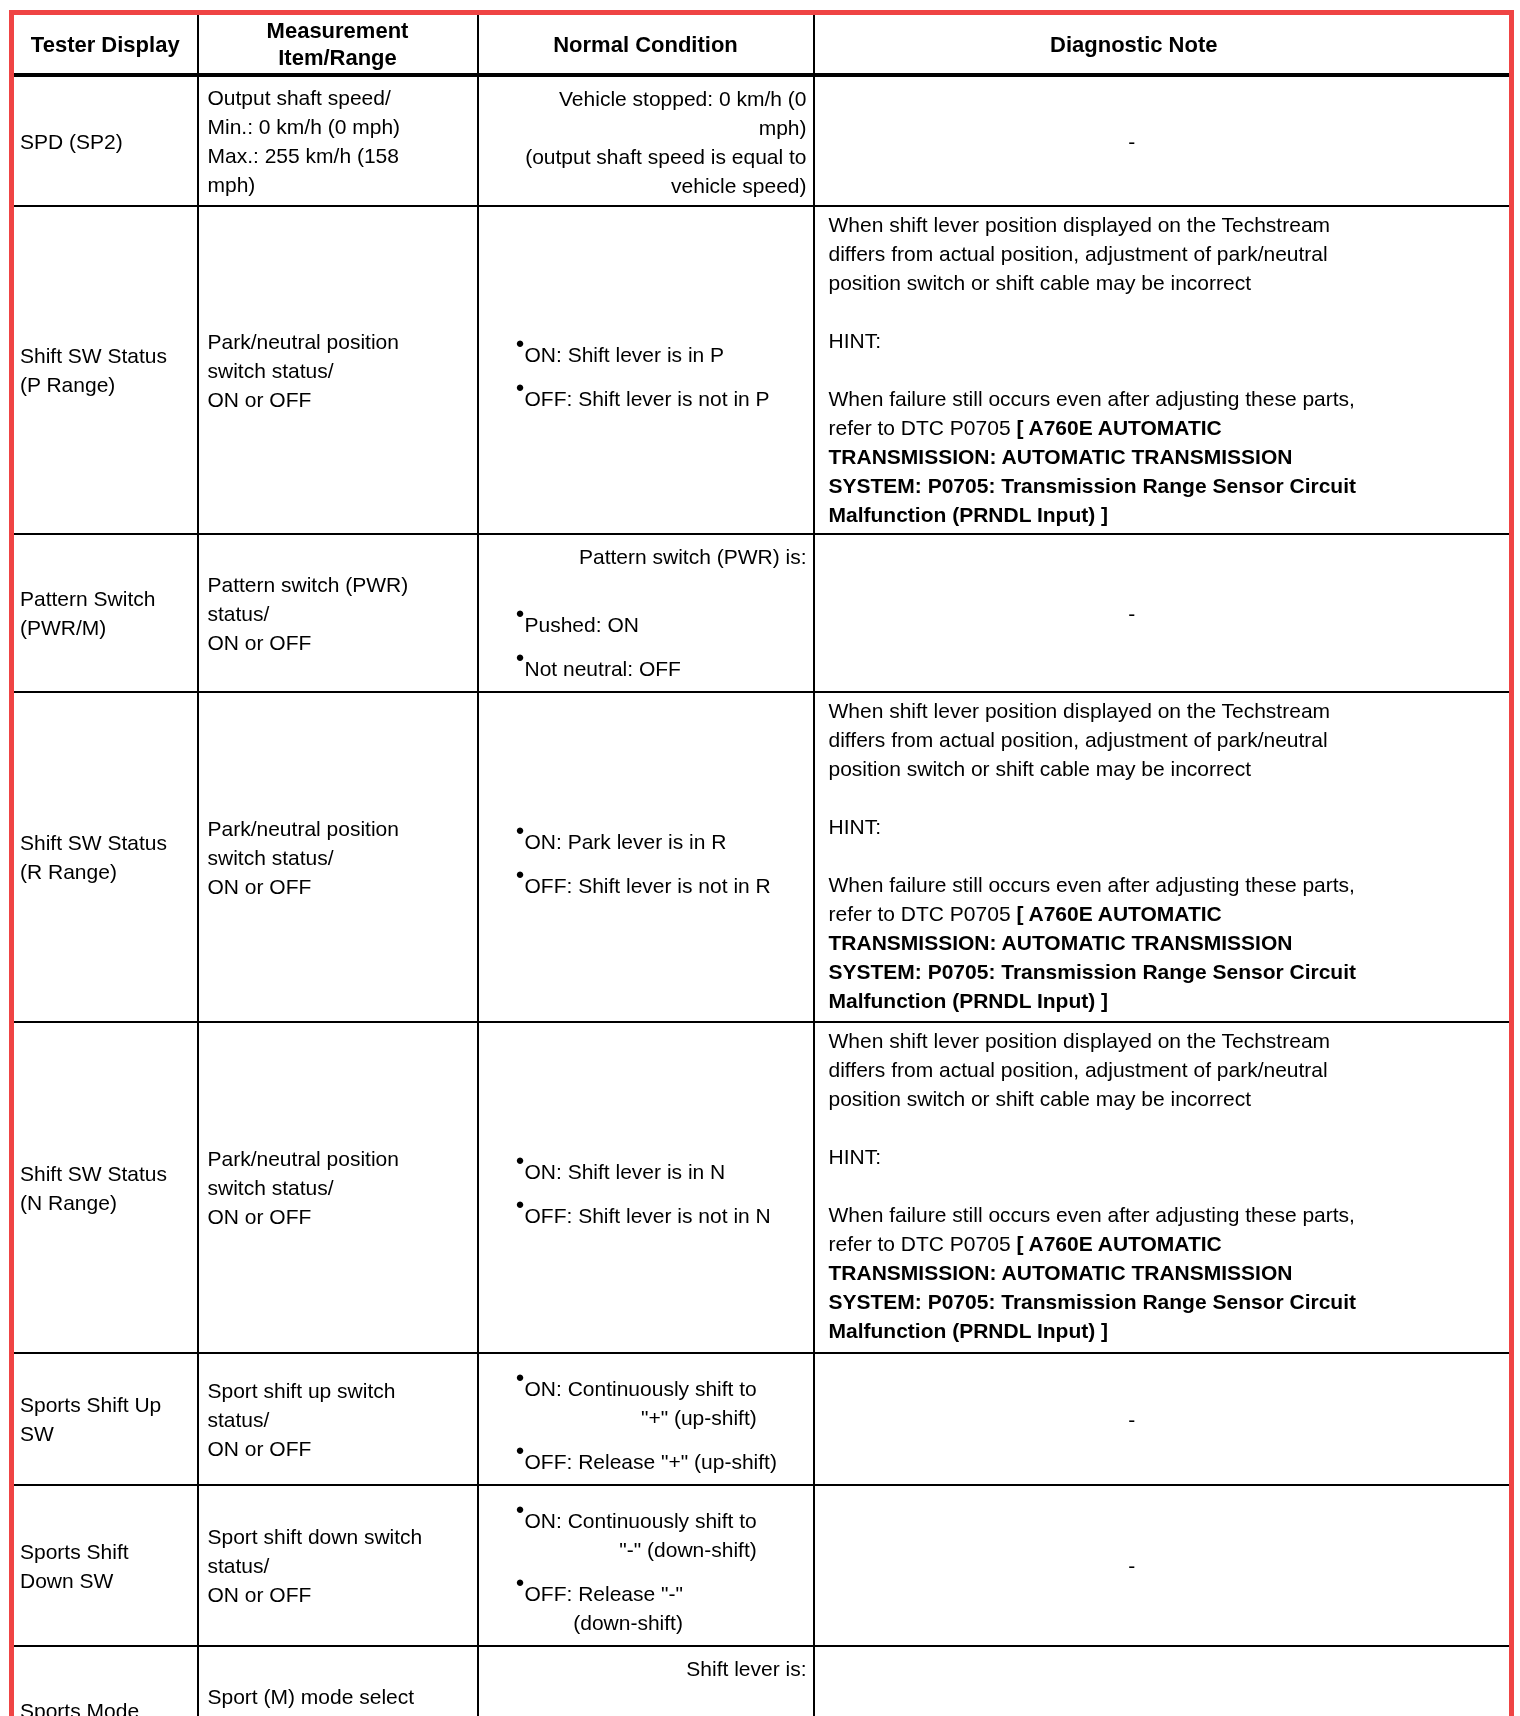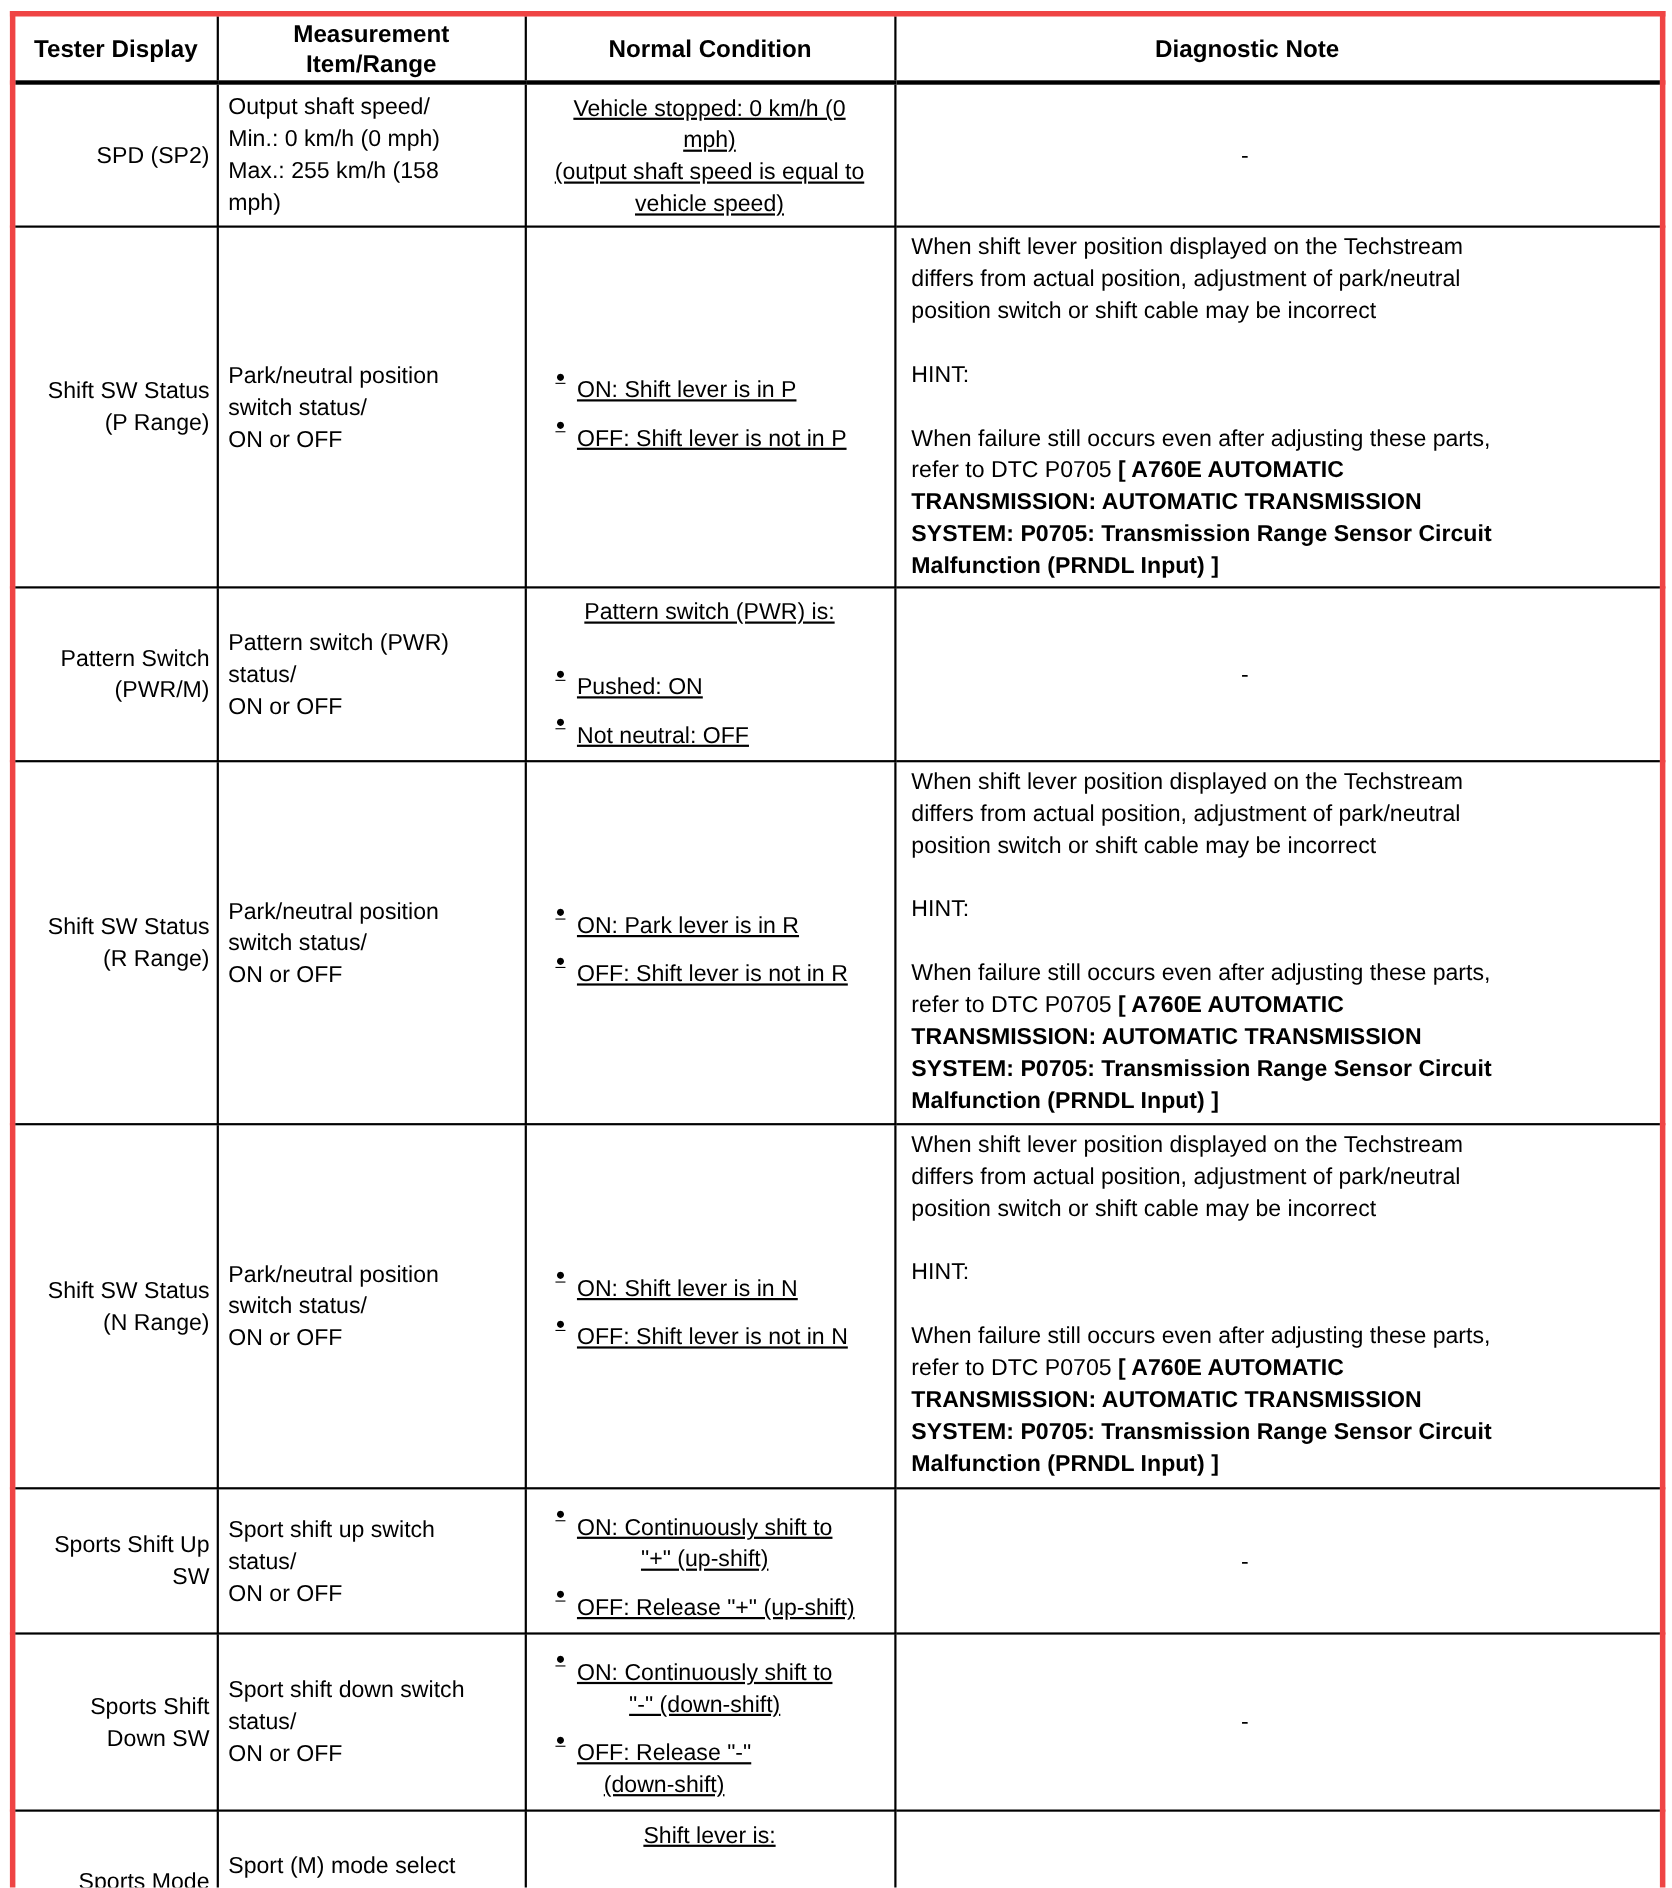--- a/index.html
+++ b/index.html
@@ -51,36 +51,35 @@
   tbody tr:nth-child(1) { height: 131px; }
   tbody tr:nth-child(2) { height: 328px; }
   tbody tr:nth-child(3) { height: 127px; }
   tbody tr:nth-child(4) { height: 330px; }
   tbody tr:nth-child(5) { height: 331px; }
   tbody tr:nth-child(6) { height: 96px;  }
   tbody tr:nth-child(7) { height: 132px; }
   tbody tr:nth-child(8) { height: 125px; }
 
   td.c1 {
-    text-align: right;
+    text-align: left;
     vertical-align: middle;
     white-space: pre-line;
     padding: 4px 6px;
   }
   td.c2 {
     text-align: left;
     vertical-align: middle;
     white-space: pre-line;
     padding: 4px 6px 4px 9px;
   }
   td.c3 {
-    text-align: center;
+    text-align: right;
     vertical-align: middle;
     padding: 5px 6px 5px 5px;
-    text-decoration: underline;
   }
   td.c3.vtop { vertical-align: top; padding-top: 7px; }
   td.c3 .intro { white-space: pre-line; }
   td.c3 .intro:not(:last-child) { margin-bottom: 27px; }
 
   ul.bullets {
     list-style: none;
     margin: 0;
     padding: 0 0 0 11px;
   }

